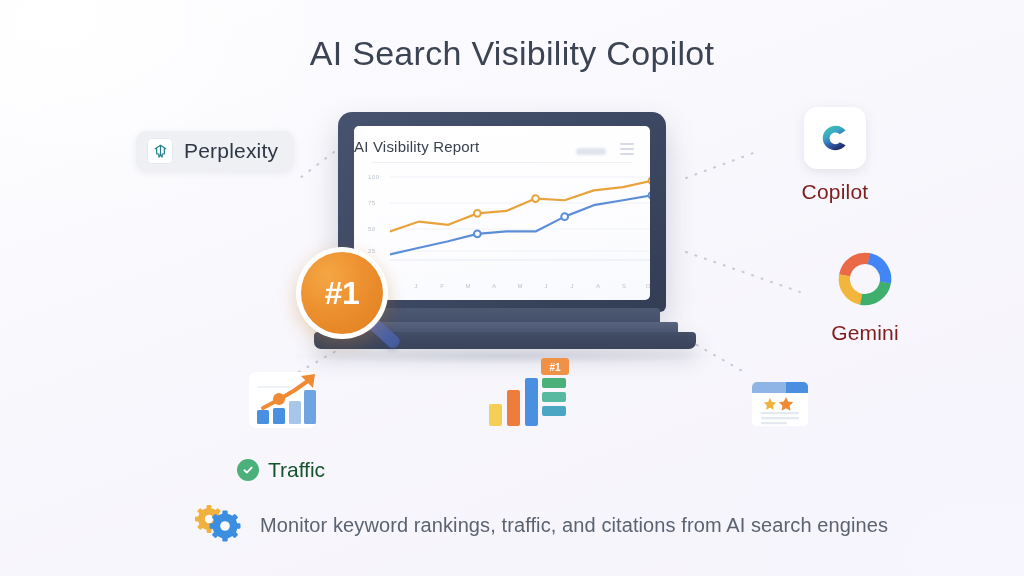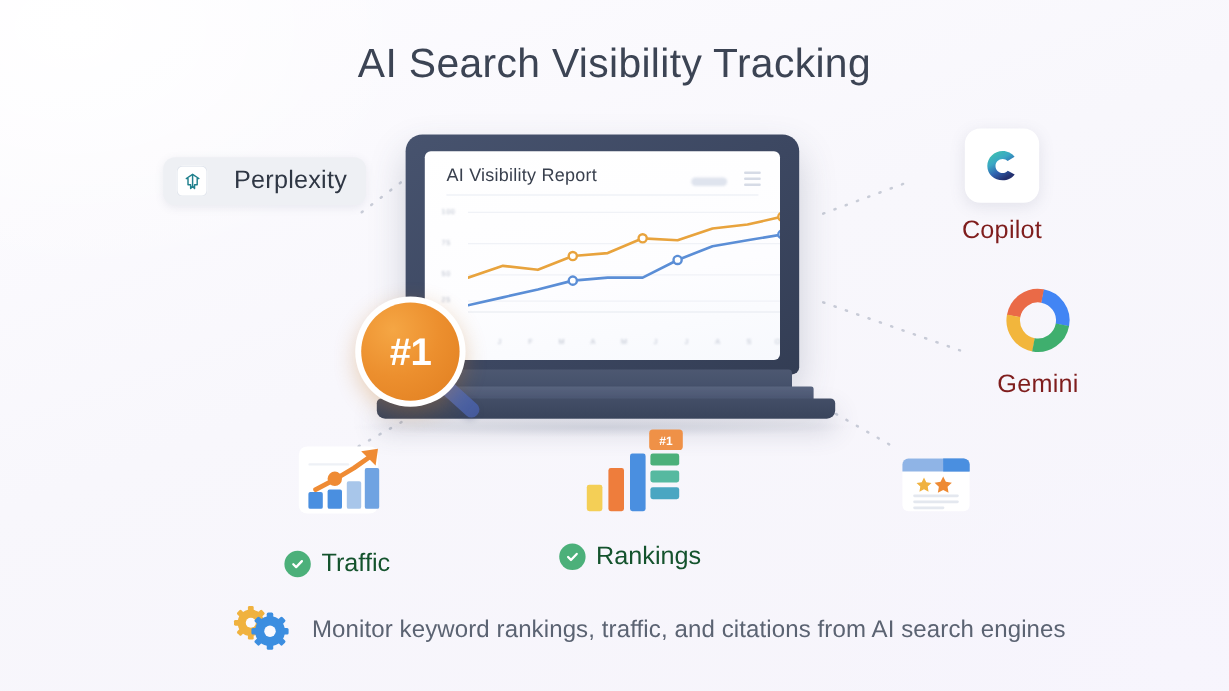--- a/index.html
+++ b/index.html
@@ -39,21 +39,21 @@
     border-radius:14px 14px 6px 6px;
     box-shadow:0 14px 30px rgba(60,71,97,.22);
   }
   .laptop-screen {
     position:absolute; left:16px; top:14px; right:16px; bottom:12px;
     background:linear-gradient(170deg,#ffffff 0%,#fdfdff 60%,#f7f9fd 100%);
     border-radius:5px;
     overflow:hidden;
   }
   .scr-title {
-    position:absolute; left:18px; top:12px;
+    position:absolute; left:0; top:12px;
     font-size:15px; color:#39404e; letter-spacing:.2px;
   }
   .scr-ctrl-blob {
     position:absolute; right:44px; top:22px; width:30px; height:7px;
     background:#dfe4ee; border-radius:4px; filter:blur(1.1px);
   }
   .scr-ctrl-lines { position:absolute; right:16px; top:17px; width:14px; }
   .scr-ctrl-lines i {
     display:block; height:2px; margin-bottom:3px;
     background:#d6dbe6; border-radius:2px; filter:blur(.4px);
@@ -118,21 +118,21 @@
     border-radius:50%;
     background:radial-gradient(circle at 32% 28%, #f6a councils 0%, #f09c3a 0%, #ea8c2b 45%, #e07f21 100%);
     background:radial-gradient(circle at 32% 28%, #f5a644 0%, #ec8f2e 48%, #e07e20 100%);
     display:flex; align-items:center; justify-content:center;
     color:#ffffff; font-size:32px; font-weight:700; letter-spacing:-.5px;
   }
 
   
   .perplexity-pill {
     position:absolute; left:136px; top:131px;
-    display:flex; align-items:center; gap:22px;
+    display:flex; align-items:center; gap:11px;
     padding:7px 16px 7px 11px;
     background:#eef0f4; border-radius:10px;
     box-shadow:0 2px 7px rgba(90,100,125,.10);
   }
   .pplx-mark {
     width:26px; height:26px; border-radius:5px;
     background:#ffffff;
     display:flex; align-items:center; justify-content:center;
     box-shadow:inset 0 0 0 1px #e3e7ee;
   }
@@ -142,21 +142,21 @@
   .node { position:absolute; text-align:center; }
   .node-tile {
     width:62px; height:62px; margin:0 auto;
     background:#ffffff; border-radius:13px;
     box-shadow:0 3px 12px rgba(90,100,125,.13);
     display:flex; align-items:center; justify-content:center;
   }
   .node-label { margin-top:11px; font-size:21px; color:#7f1d1d; letter-spacing:.2px; }
 
   #node-copilot { left:742px; top:107px; width:186px; }
-  #node-gemini  { left:772px; top:236px; width:186px; }
+  #node-gemini  { left:772px; top:248px; width:186px; }
   #node-gemini .node-tile { background:transparent; box-shadow:none; }
 
   
   .feature { position:absolute; text-align:center; }
   .feat-icon { height:78px; display:flex; align-items:flex-end; justify-content:center; }
   .feat-name {
     margin-top:14px; display:flex; align-items:center; justify-content:center; gap:9px;
     font-size:21px; color:#14532d;
   }
   .check {
@@ -174,21 +174,21 @@
     display:flex; align-items:center; justify-content:center; gap:14px;margin-left:26px;
   }
   .gears { width:58px; height:40px; position:relative; flex:none; }
   .footer-text { font-size:20px; color:#5b6372; letter-spacing:.1px; }
 </style>
 </head>
 <body>
 
 <div class="bg-tint"></div>
 
-<div class="title">AI Search Visibility Tracking</div>
+<div class="title">AI Search Visibility Copilot</div>
 
 <svg class="connectors" width="1024" height="576">
   <g stroke="#b8bdcb" stroke-width="2.1" stroke-linecap="round" stroke-dasharray="1 9" fill="none" opacity=".75">
     <path d="M334 152 L 300 178"></path>
     <path d="M686 178 L 756 152"></path>
     <path d="M686 252 L 800 292"></path>
     <path d="M352 342 L 288 378"></path>
     <path d="M688 340 L 744 372"></path>
   </g>
 </svg>
@@ -336,28 +336,20 @@
     <svg width="104" height="82" viewBox="0 0 104 82">
       <rect x="16" y="48" width="13" height="22" rx="2" fill="#f4cf56"></rect>
       <rect x="34" y="34" width="13" height="36" rx="2" fill="#ee7d3c"></rect>
       <rect x="52" y="22" width="13" height="48" rx="2" fill="#4a8fe0"></rect>
       <rect x="69" y="22" width="24" height="10" rx="2" fill="#4cb07a"></rect>
       <rect x="69" y="36" width="24" height="10" rx="2" fill="#56b9a0"></rect>
       <rect x="69" y="50" width="24" height="10" rx="2" fill="#4aa6c2"></rect>
       <rect x="68" y="2" width="28" height="17" rx="3" fill="#ef9147"></rect>
       <text x="82" y="14.5" font-family="Liberation Sans, sans-serif" font-size="10" font-weight="700" fill="#ffffff" text-anchor="middle">#1</text>
     </svg>
-  </div>
-  <div class="feat-name">
-    <span class="check">
-      <svg width="12" height="12" viewBox="0 0 12 12">
-        <path d="M2.4 6.2 L4.8 8.6 L9.6 3.6" stroke="#ffffff" stroke-width="1.9" fill="none" stroke-linecap="round" stroke-linejoin="round"></path>
-      </svg>
-    </span>
-    <span>Rankings</span>
   </div>
 </div>
 
 <div class="feature" id="feat-citations">
   <div class="feat-icon">
     <svg width="96" height="76" viewBox="0 0 96 76">
       <rect x="22" y="14" width="56" height="44" rx="5" fill="#ffffff"></rect>
       <path d="M22 19a5 5 0 0 1 5-5h46a5 5 0 0 1 5 5v6H22z" fill="#8fb4e6"></path>
       <path d="M56 14h17a5 5 0 0 1 5 5v6H56z" fill="#4a8fe0"></path>
       <path d="M40 30l1.9 3.9 4.3.6-3.1 3 .7 4.3-3.8-2-3.8 2 .7-4.3-3.1-3 4.3-.6z" fill="#f0b23f"></path>

